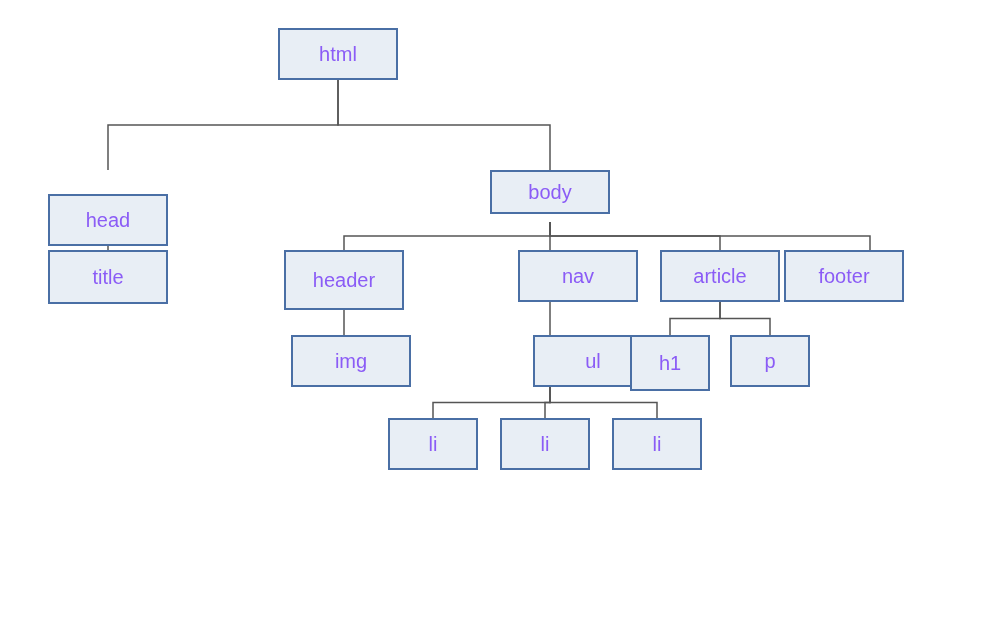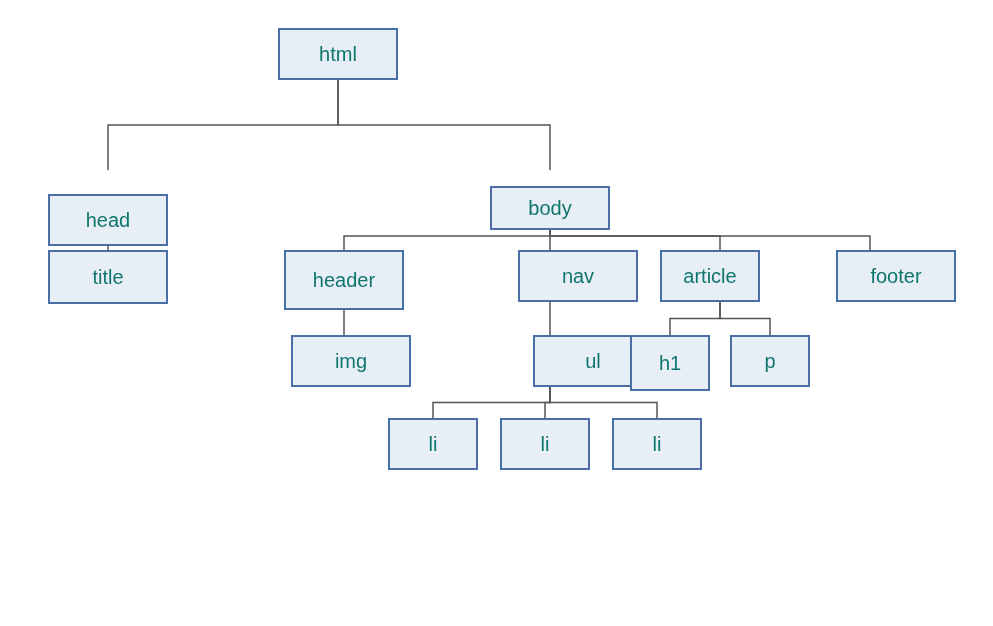--- a/index.html
+++ b/index.html
@@ -21,21 +21,21 @@
     }
 
     .node {
       position: absolute;
       border: 2px solid #4a6fa5;
       background: #e8eef5;
       display: flex;
       align-items: center;
       justify-content: center;
       font-size: 20px;
-      color: #0f766e;
+      color: #8b5cf6;
     }
 
     svg.lines {
       position: absolute;
       top: 0;
       left: 0;
       width: 993px;
       height: 626px;
       pointer-events: none;
     }
@@ -57,25 +57,25 @@
       <polyline stroke="#555" stroke-width="1.5" fill="none" points="720,302 720,318.5 670,318.5 670,335"></polyline>
       <polyline stroke="#555" stroke-width="1.5" fill="none" points="720,302 720,318.5 770,318.5 770,335"></polyline>
       <polyline stroke="#555" stroke-width="1.5" fill="none" points="550,387 550,402.5 433,402.5 433,418"></polyline>
       <polyline stroke="#555" stroke-width="1.5" fill="none" points="550,387 550,402.5 545,402.5 545,418"></polyline>
       <polyline stroke="#555" stroke-width="1.5" fill="none" points="550,387 550,402.5 657,402.5 657,418"></polyline>
     </svg>
   <div id="nodes-container">
       <div class="node" style="left: 278px; top: 28px; width: 120px; height: 52px;">html</div>
       <div class="node" style="left: 48px; top: 170px; width: 120px; height: 52px; margin-top: 24px;">head</div>
       <div class="node" style="left: 48px; top: 250px; width: 120px; height: 54px;">title</div>
-      <div class="node" style="left: 490px; top: 170px; width: 120px; height: 44px; margin-top: 16px;">body</div>
+      <div class="node" style="left: 490px; top: 170px; width: 120px; height: 44px;">body</div>
       <div class="node" style="left: 284px; top: 250px; width: 120px; height: 60px;">header</div>
       <div class="node" style="left: 518px; top: 250px; width: 120px; height: 52px;">nav</div>
-      <div class="node" style="left: 660px; top: 250px; width: 100px; height: 52px;">article</div>
-      <div class="node" style="left: 836px; top: 250px; width: 120px; height: 52px; text-align: center;">footer</div>
+      <div class="node" style="left: 660px; top: 250px; width: 120px; height: 52px;">article</div>
+      <div class="node" style="left: 784px; top: 250px; width: 120px; height: 52px; text-align: center;">footer</div>
       <div class="node" style="left: 291px; top: 335px; width: 120px; height: 52px;">img</div>
       <div class="node" style="left: 490px; top: 335px; width: 120px; height: 52px; margin-left: 43px;">ul</div>
       <div class="node" style="left: 630px; top: 335px; width: 80px; height: 56px;">h1</div>
       <div class="node" style="left: 730px; top: 335px; width: 80px; height: 52px;">p</div>
       <div class="node" style="left: 388px; top: 418px; width: 90px; height: 52px;">li</div>
       <div class="node" style="left: 500px; top: 418px; width: 90px; height: 52px;">li</div>
       <div class="node" style="left: 612px; top: 418px; width: 90px; height: 52px;">li</div>
     </div>
 </div>
 

